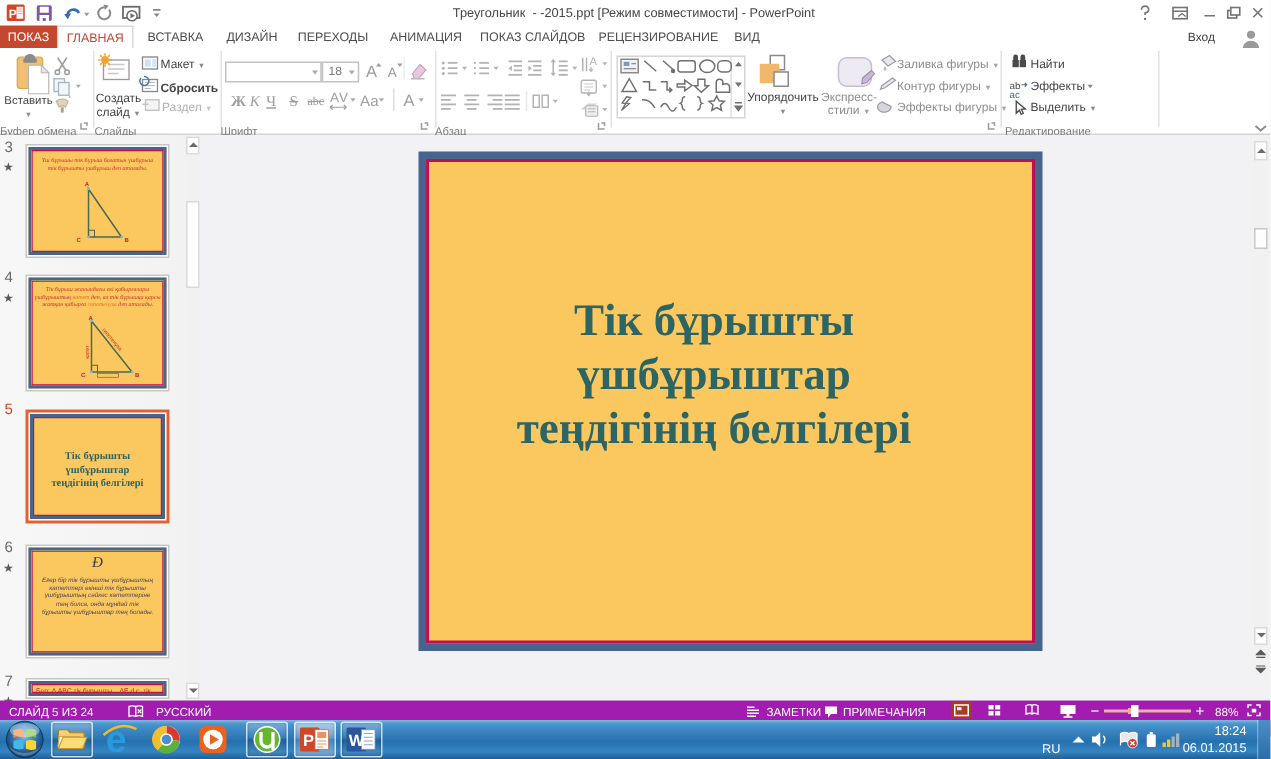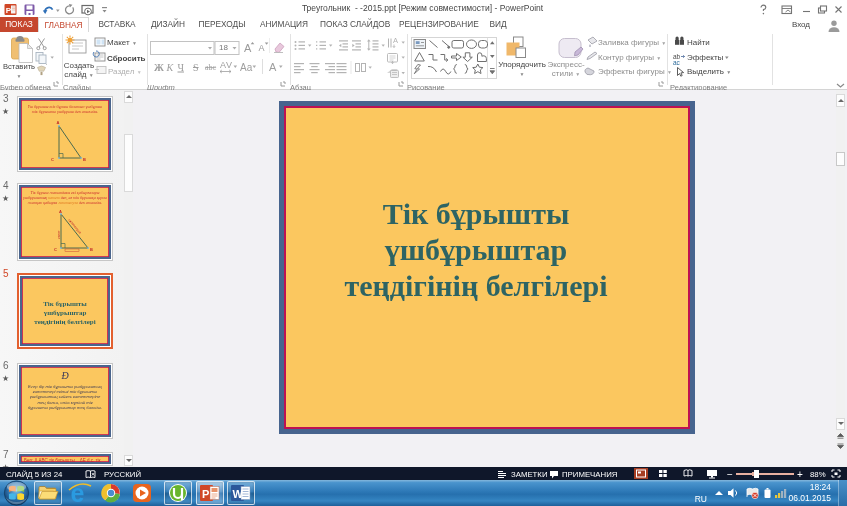--- a/index.html
+++ b/index.html
@@ -38,21 +38,21 @@
 
 #mainarea { left:133px; top:0; width:714px; height:377px; }
 #slide { position:absolute; left:146px; top:11px; width:416px; height:333px; background:#47648e; }
 #slide-inner { position:absolute; left:5px; top:5px; right:5px; bottom:5px; background:#fbc75f; border:2.5px solid #be1152; }
 #slide-title { position:absolute; left:-11px; right:11px; top:95px; text-align:center; font-family:"Liberation Serif", serif; font-weight:bold; font-size:30px; line-height:36px; color:#2d6464; }
 #notesbar { position:absolute; left:0; top:351px; width:714px; height:26px; background:#f0eff1; border-top:1px solid #d9d9d9; }
 #notesbar span { position:absolute; left:12px; top:6px; font-size:8.5px; color:#595959; }
 #rscroll { position:absolute; right:2px; top:0; width:9px; height:360px; background:#f1f1f1; }
 
 
-#statusbar { left:0; top:467px; width:847px; height:24px; background:#0f172a; color:#fff; font-size:7.8px; border-bottom:6px solid #a3a3a3;}
+#statusbar { left:0; top:467px; width:847px; height:24px; background:#a21caf; color:#fff; font-size:7.8px; border-bottom:6px solid #a3a3a3;}
 
 
 #taskbar { left:0; top:480px; width:847px; height:26px; background:linear-gradient(180deg,#85b8dd 0%,#4a94cd 10%,#2f7ab8 42%,#2670ae 55%,#3585c2 80%,#1e5f9a 100%); }
 .tbtn { position:absolute; top:1px; width:28px; height:24px; border-radius:2px; }
 .frame { border:1px solid rgba(255,255,255,0.7); background:linear-gradient(180deg,rgba(255,255,255,0.25),rgba(255,255,255,0.05) 45%,rgba(0,0,0,0.12) 50%,rgba(255,255,255,0.08)); box-shadow:inset 0 0 2px rgba(0,0,0,0.3); }
 .active { background:linear-gradient(180deg,rgba(255,255,255,0.55),rgba(210,230,250,0.35) 45%,rgba(120,170,215,0.4) 50%,rgba(190,220,245,0.45)); }
 .ticon { position:absolute; left:50%; top:50%; transform:translate(-50%,-50%); }
 #tray { position:absolute; right:0; top:0; height:26px; color:#fff; }
 </style>
 </head>
@@ -383,29 +383,28 @@
   <path d="M837 52 l3.5 3 l3.5 -3" stroke="#8a8a8a" stroke-width="1.2" fill="none"></path>
 </svg>
 
 <div class="btxt" style="left:1px;top:30px;width:36px;text-align:center;font-size:7.6px;">Вставить<br><span class="dd">▼</span></div>
 <div class="glabel" style="left:0;width:53px;">Буфер обмена</div>
 <div class="btxt" style="left:61px;top:29px;width:36px;text-align:center;">Создать<br>слайд <span class="dd">▼</span></div>
 <div class="glabel" style="left:63px;width:84px;">Слайды</div>
 <div class="btxt" style="left:107px;top:6px;">Макет <span class="dd">▼</span></div>
 <div class="btxt" style="left:107px;top:21.5px;font-weight:bold;">Сбросить</div>
 <div class="gtxt" style="left:108px;top:34.5px;color:#b0b0b0;">Раздел <span class="dd" style="color:#c5c5c5">▼</span></div>
-<div class="glabel" style="left:147px;width:143px;font-style:italic;">Шрифт</div>
+<div class="glabel" style="left:147px;width:143px;">Шрифт</div>
 <div class="btxt" style="left:219px;top:11px;color:#777;">18</div>
 <div class="glabel" style="left:290px;width:104px;">Абзац</div>
 <div class="btxt" style="left:496px;top:28px;width:52px;text-align:center;">Упорядочить<br><span class="dd">▼</span></div>
 <div class="gtxt" style="left:546px;top:28px;width:40px;text-align:center;color:#8d8d8d;">Экспресс-<br>стили <span class="dd" style="color:#a5a5a5">▼</span></div>
 <div class="gtxt" style="left:598px;top:6px;color:#8d8d8d;">Заливка фигуры <span class="dd" style="color:#a5a5a5">▼</span></div>
 <div class="gtxt" style="left:598px;top:20.5px;color:#8d8d8d;">Контур фигуры <span class="dd" style="color:#a5a5a5">▼</span></div>
 <div class="gtxt" style="left:598px;top:35px;color:#8d8d8d;">Эффекты фигуры <span class="dd" style="color:#a5a5a5">▼</span></div>
-<div class="glabel" style="left:407px;width:260px;">Рисование</div>
 <div class="btxt" style="left:687px;top:6px;">Найти</div>
 <div class="btxt" style="left:687px;top:20.5px;">Эффекты</div>
 <div class="btxt" style="left:687px;top:35px;">Выделить <span class="dd">▼</span></div>
 <div class="glabel" style="left:670px;width:66px;">Редактирование</div>
 </div>
 
 <div class="abs" id="content">
   <div class="abs" id="leftpanel">
 
     <div class="tnum" style="top:3px;">3</div>

